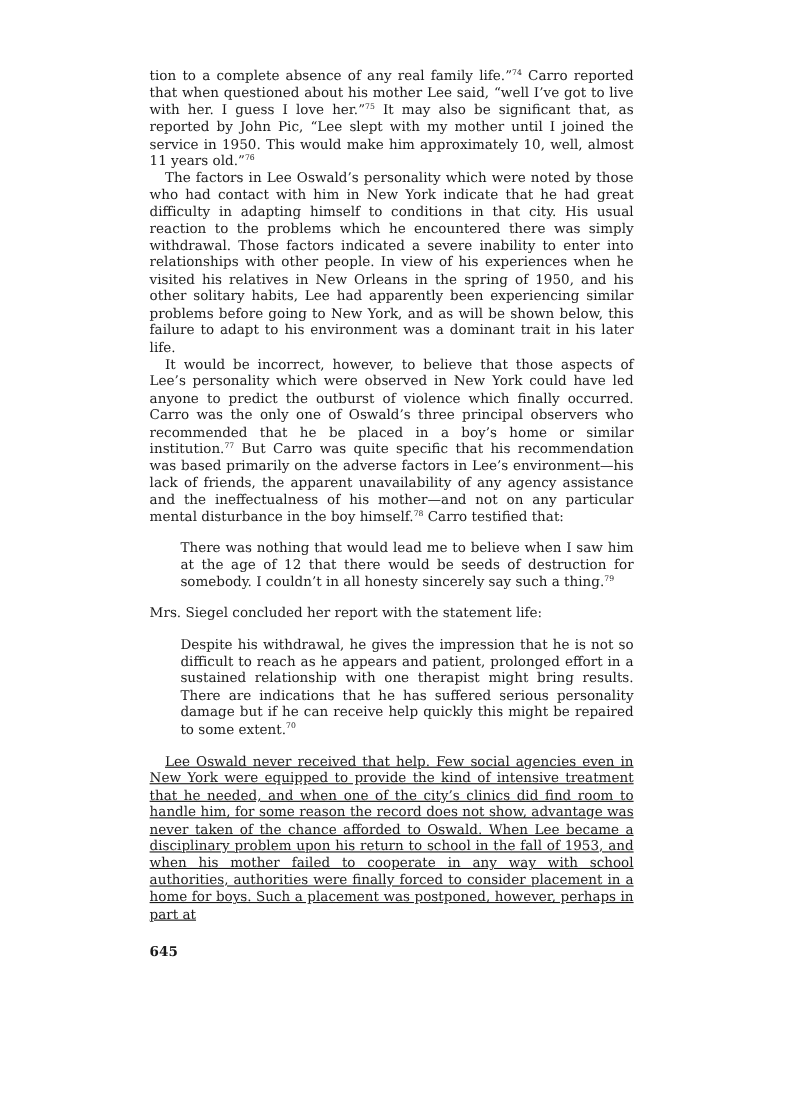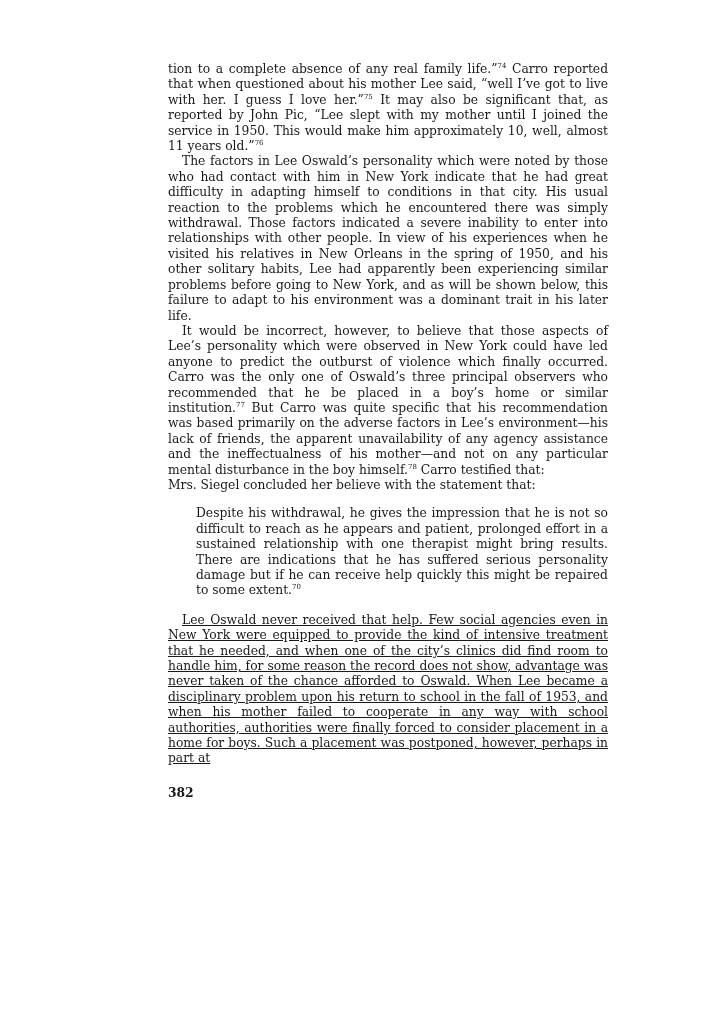--- a/index.html
+++ b/index.html
@@ -1,18 +1,18 @@
 <!DOCTYPE html>
 <html><head>
 <meta charset="utf-8">
 <style>
   html, body { margin: 0; padding: 0; background: #ffffff; }
   body { width: 714px; height: 1010px; position: relative; overflow: hidden; }
   .page {
-    position: absolute; left: 168px; top: 62px; width: 440px;
+    position: absolute; left: 136px; top: 62px; width: 440px;
     font-family: "DejaVu Serif", "Liberation Serif", serif;
     font-size: 12.3px; line-height: 15.4px; color: #1a1a1a;
     text-align: justify;
   }
   .page p { margin: 0; }
   .indent { text-indent: 14px; }
   .blockquote { margin: 13px 0 13px 28px !important; }
   .gap-top { margin-top: 14px !important; text-decoration: underline; }
   sup { font-size: 7px; line-height: 0; vertical-align: 5px; }
   .page-number { margin-top: 18px !important; font-weight: bold; text-align: left; }
@@ -20,21 +20,22 @@
 </head>
 <body>
 
 <div class="page">
   <p><span>tion to a complete absence of any real family life.”</span><sup>74</sup><span> Carro reported that when questioned about his mother Lee said, “well I’ve got to live with her. I guess I love her.”</span><sup>75</sup><span> It may also be significant that, as reported by John Pic, “Lee slept with my mother until I joined the service in 1950. This would make him approximately 10, well, almost 11 years old.”</span><sup>76</sup></p>
 
   <p class="indent"><span>The factors in Lee Oswald’s personality which were noted by those who had contact with him in New York indicate that he had great difficulty in adapting himself to conditions in that city. His usual reaction to the problems which he encountered there was simply withdrawal. Those factors indicated a severe inability to enter into relationships with other people. In view of his experiences when he visited his relatives in New Orleans in the spring of 1950, and his other solitary habits, Lee had apparently been experiencing similar problems before going to New York, and as will be shown below, this failure to adapt to his environment was a dominant trait in his later life.</span></p>
 
   <p class="indent"><span>It would be incorrect, however, to believe that those aspects of Lee’s personality which were observed in New York could have led anyone to predict the outburst of violence which finally occurred. Carro was the only one of Oswald’s three principal observers who recommended that he be placed in a boy’s home or similar institution.</span><sup>77</sup><span> But Carro was quite specific that his recommendation was based primarily on the adverse factors in Lee’s environment—his lack of friends, the apparent unavailability of any agency assistance and the ineffectualness of his mother—and not on any particular mental disturbance in the boy himself.</span><sup>78</sup><span> Carro testified that:</span></p>
 
+  <p class="blockquote"><span>There was nothing that would lead me to believe when I saw him at the age of 12 that there would be seeds of destruction for somebody. I couldn’t in all honesty sincerely say such a thing.</span><sup>79</sup></p>
 
-  <p><span>Mrs. Siegel concluded her believe with the statement that:</span></p>
+  <p><span>Mrs. Siegel concluded her report with the statement life:</span></p>
 
   <p class="blockquote"><span>Despite his withdrawal, he gives the impression that he is not so difficult to reach as he appears and patient, prolonged effort in a sustained relationship with one therapist might bring results. There are indications that he has suffered serious personality damage but if he can receive help quickly this might be repaired to some extent.</span><sup>70</sup></p>
 
   <p class="indent gap-top"><span>Lee Oswald never received that help. Few social agencies even in New York were equipped to provide the kind of intensive treatment that he needed, and when one of the city’s clinics did find room to handle him, for some reason the record does not show, advantage was never taken of the chance afforded to Oswald. When Lee became a disciplinary problem upon his return to school in the fall of 1953, and when his mother failed to cooperate in any way with school authorities, authorities were finally forced to consider placement in a home for boys. Such a placement was postponed, however, perhaps in part at</span></p>
 
-  <p class="page-number">382</p>
+  <p class="page-number">645</p>
 </div>
 
 </body></html>

